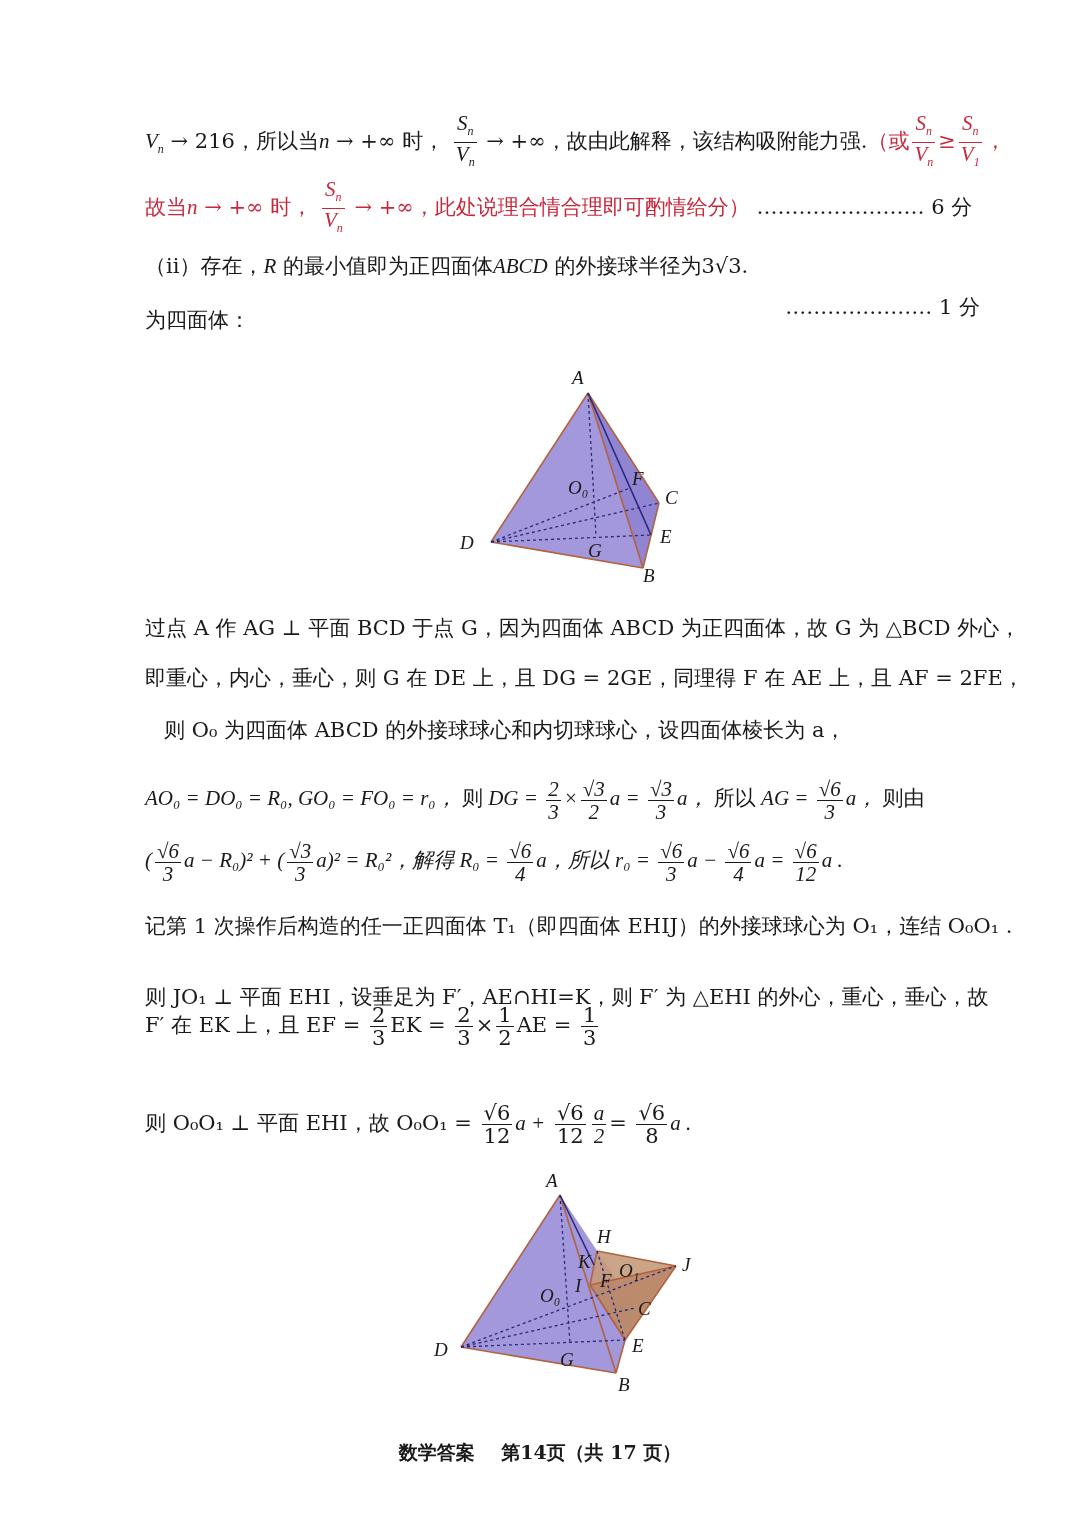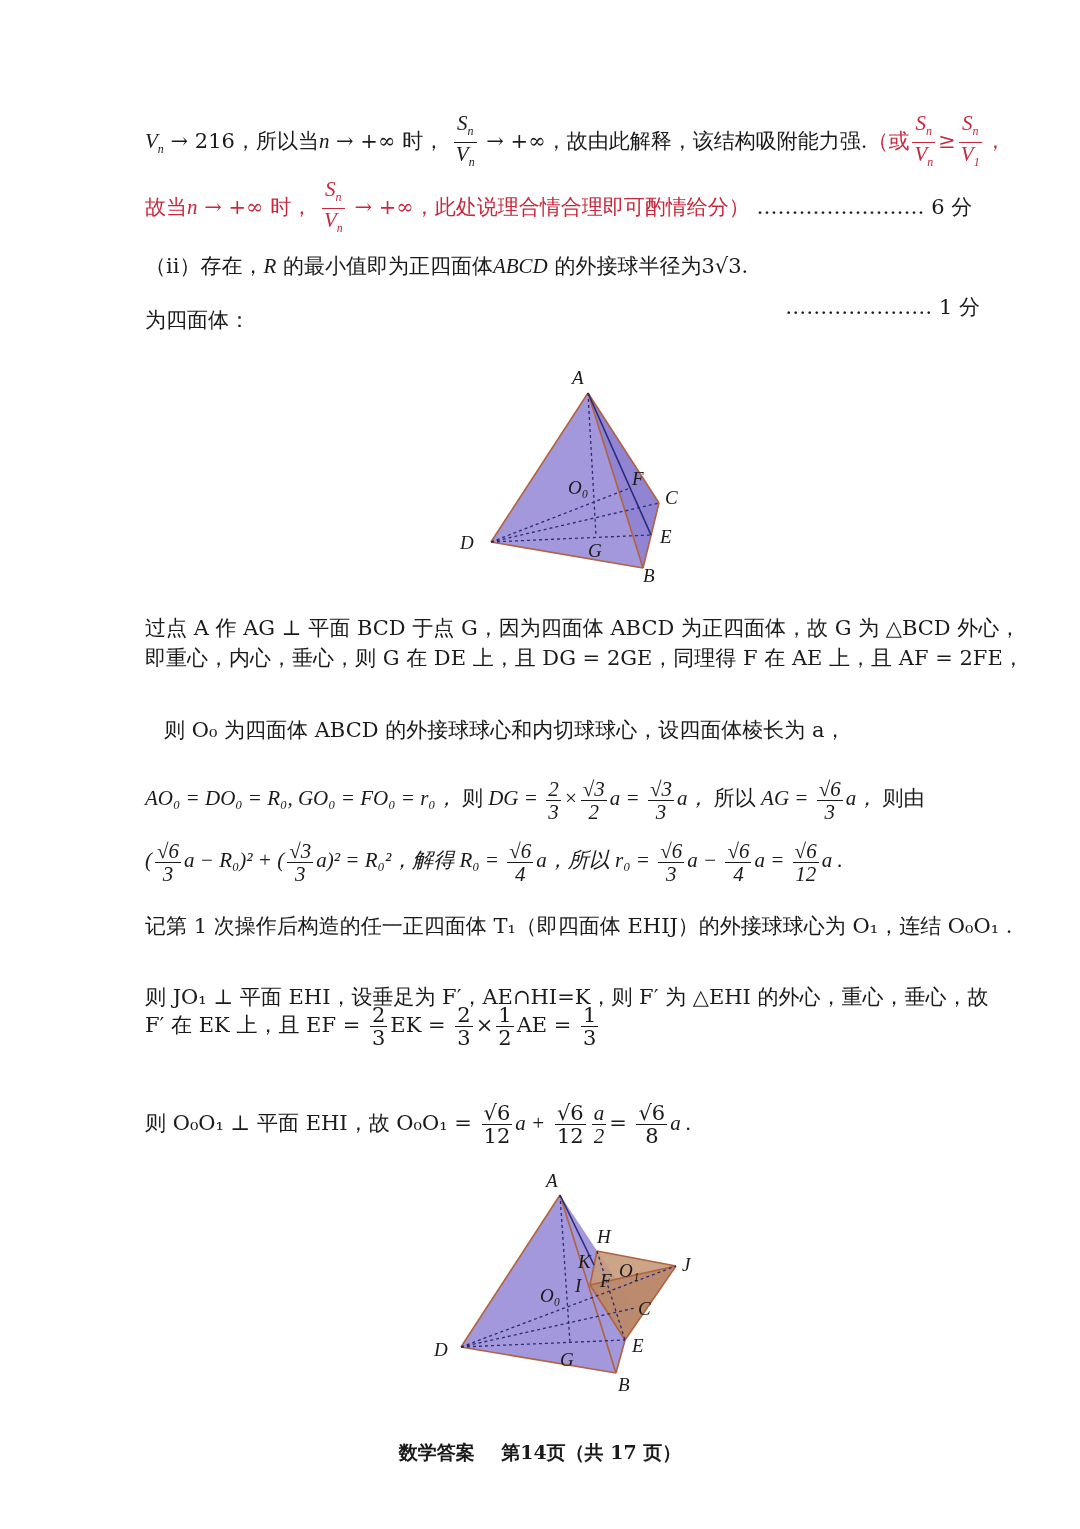--- a/index.html
+++ b/index.html
@@ -76,21 +76,21 @@
     <text x="215" y="144">C</text>
     <text x="10" y="189">D</text>
     <text x="210" y="183">E</text>
     <text x="182" y="125">F</text>
     <text x="138" y="197">G</text>
     <text x="118" y="134">O₀</text>
   </g>
 </svg>
 
 <div class="line" style="top:614px;">过点 A 作 AG ⊥ 平面 BCD 于点 G，因为四面体 ABCD 为正四面体，故 G 为 △BCD 外心，</div>
-<div class="line" style="top:644px;">即重心，内心，垂心，则 G 在 DE 上，且 DG = 2GE，同理得 F 在 AE 上，且 AF = 2FE，</div>
+<div class="line" style="top:664px;">即重心，内心，垂心，则 G 在 DE 上，且 DG = 2GE，同理得 F 在 AE 上，且 AF = 2FE，</div>
 <div class="line" style="top:716px;margin-left:19px;">则 O₀ 为四面体 ABCD 的外接球球心和内切球球心，设四面体棱长为 a，</div>
 
 <div class="line it" style="top:778px;">
   <span>AO₀ = DO₀ = R₀, GO₀ = FO₀ = r₀，</span>
   <span style="font-style:normal">则</span>
   <span>DG =</span>
   <span class="frac"><span class="num">2</span><span>3</span></span><span>×</span><span class="frac"><span class="num">√3</span><span>2</span></span><span>a =</span>
   <span class="frac"><span class="num">√3</span><span>3</span></span><span>a，</span>
   <span style="font-style:normal">所以</span>
   <span>AG =</span>

